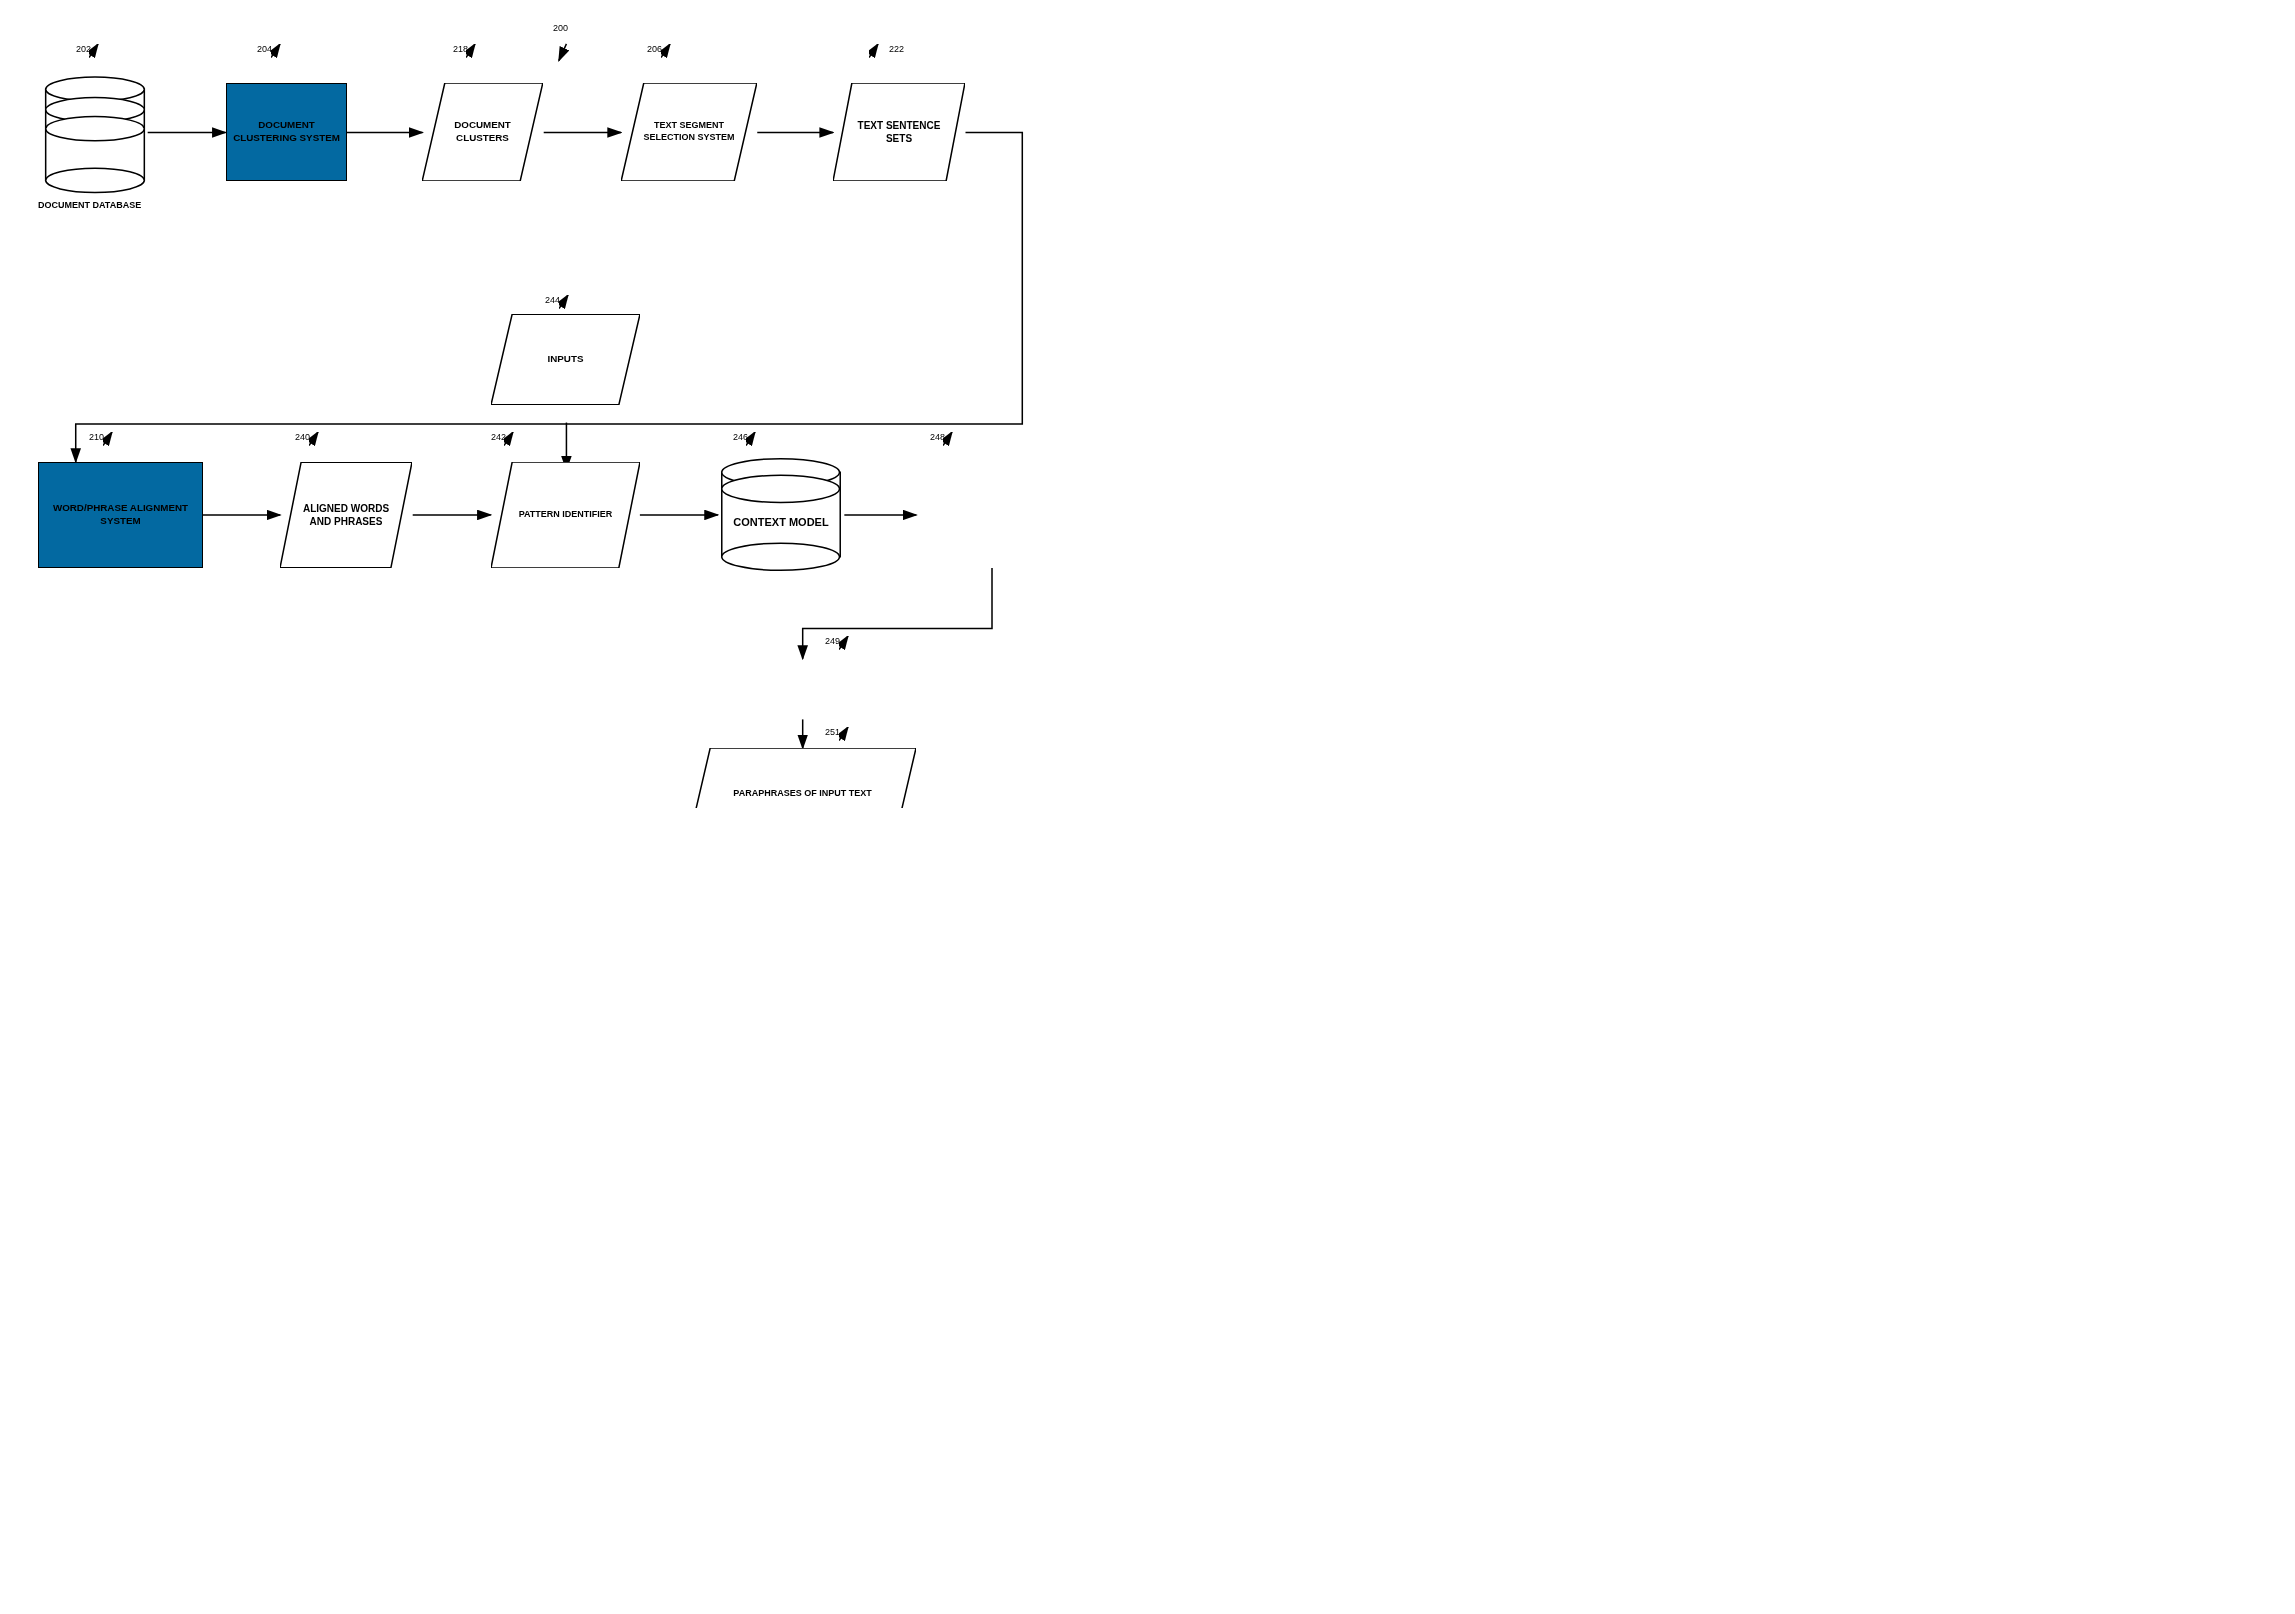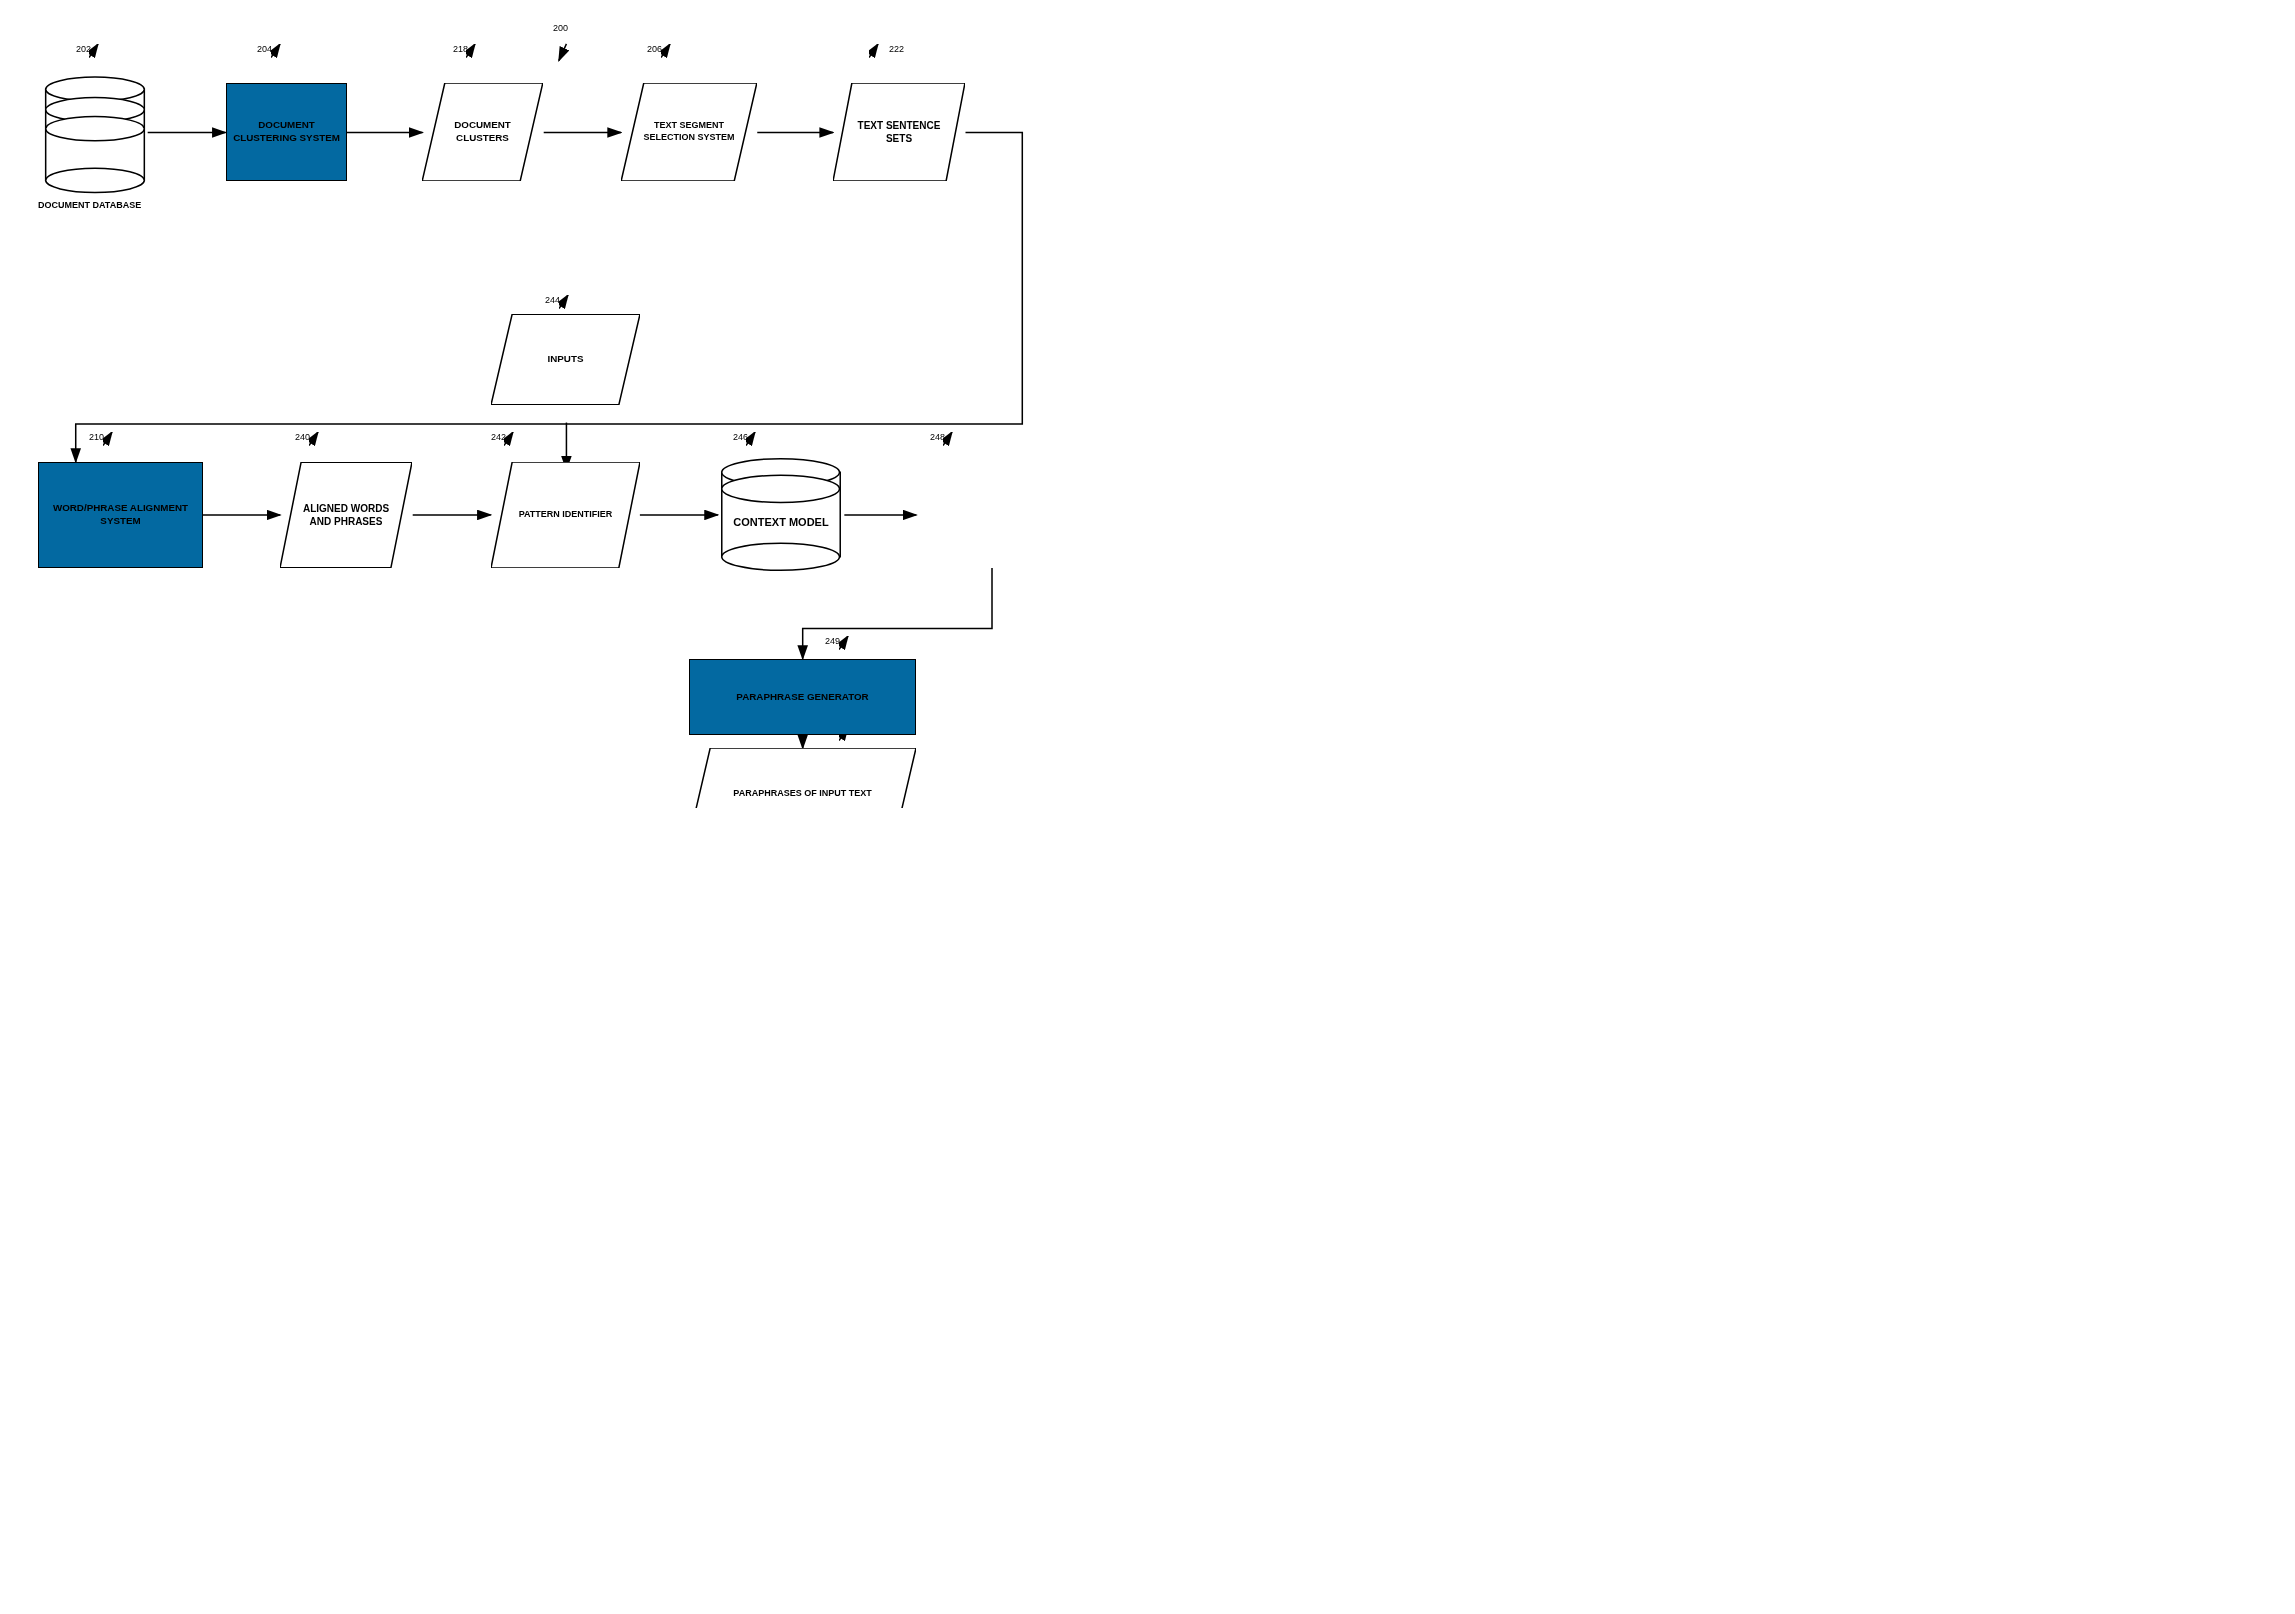--- a/index.html
+++ b/index.html
@@ -270,22 +270,20 @@
 
       <ellipse cx="83" cy="24" rx="78" ry="18" fill="#fff" stroke="#000" stroke-width="2"></ellipse>
 
       <ellipse cx="83" cy="46" rx="78" ry="18" fill="#fff" stroke="#000" stroke-width="2"></ellipse>
     </svg>
     <div class="cyl-label" style="top:42px; height:53px; font-size:11px; font-weight:bold;">CONTEXT
 MODEL</div>
   </div>
 
 
-  <div class="box" style="left:689px; top:659px; width:227px; height:76px;">PARAPHRASE
-GENERATOR</div>
 
   <div class="parallelogram-wrap" style="left:689px; top:748px; width:227px; height:91px;">
     <svg width="227" height="91" viewBox="0 0 300 120">
       <polygon points="28,0 300,0 272,120 0,120" fill="#fff" stroke="#000" stroke-width="2"></polygon>
     </svg>
     <div class="p-label" style="padding: 0 19px; font-size:9px;">PARAPHRASES
 OF INPUT
 TEXT</div>
   </div>
 

